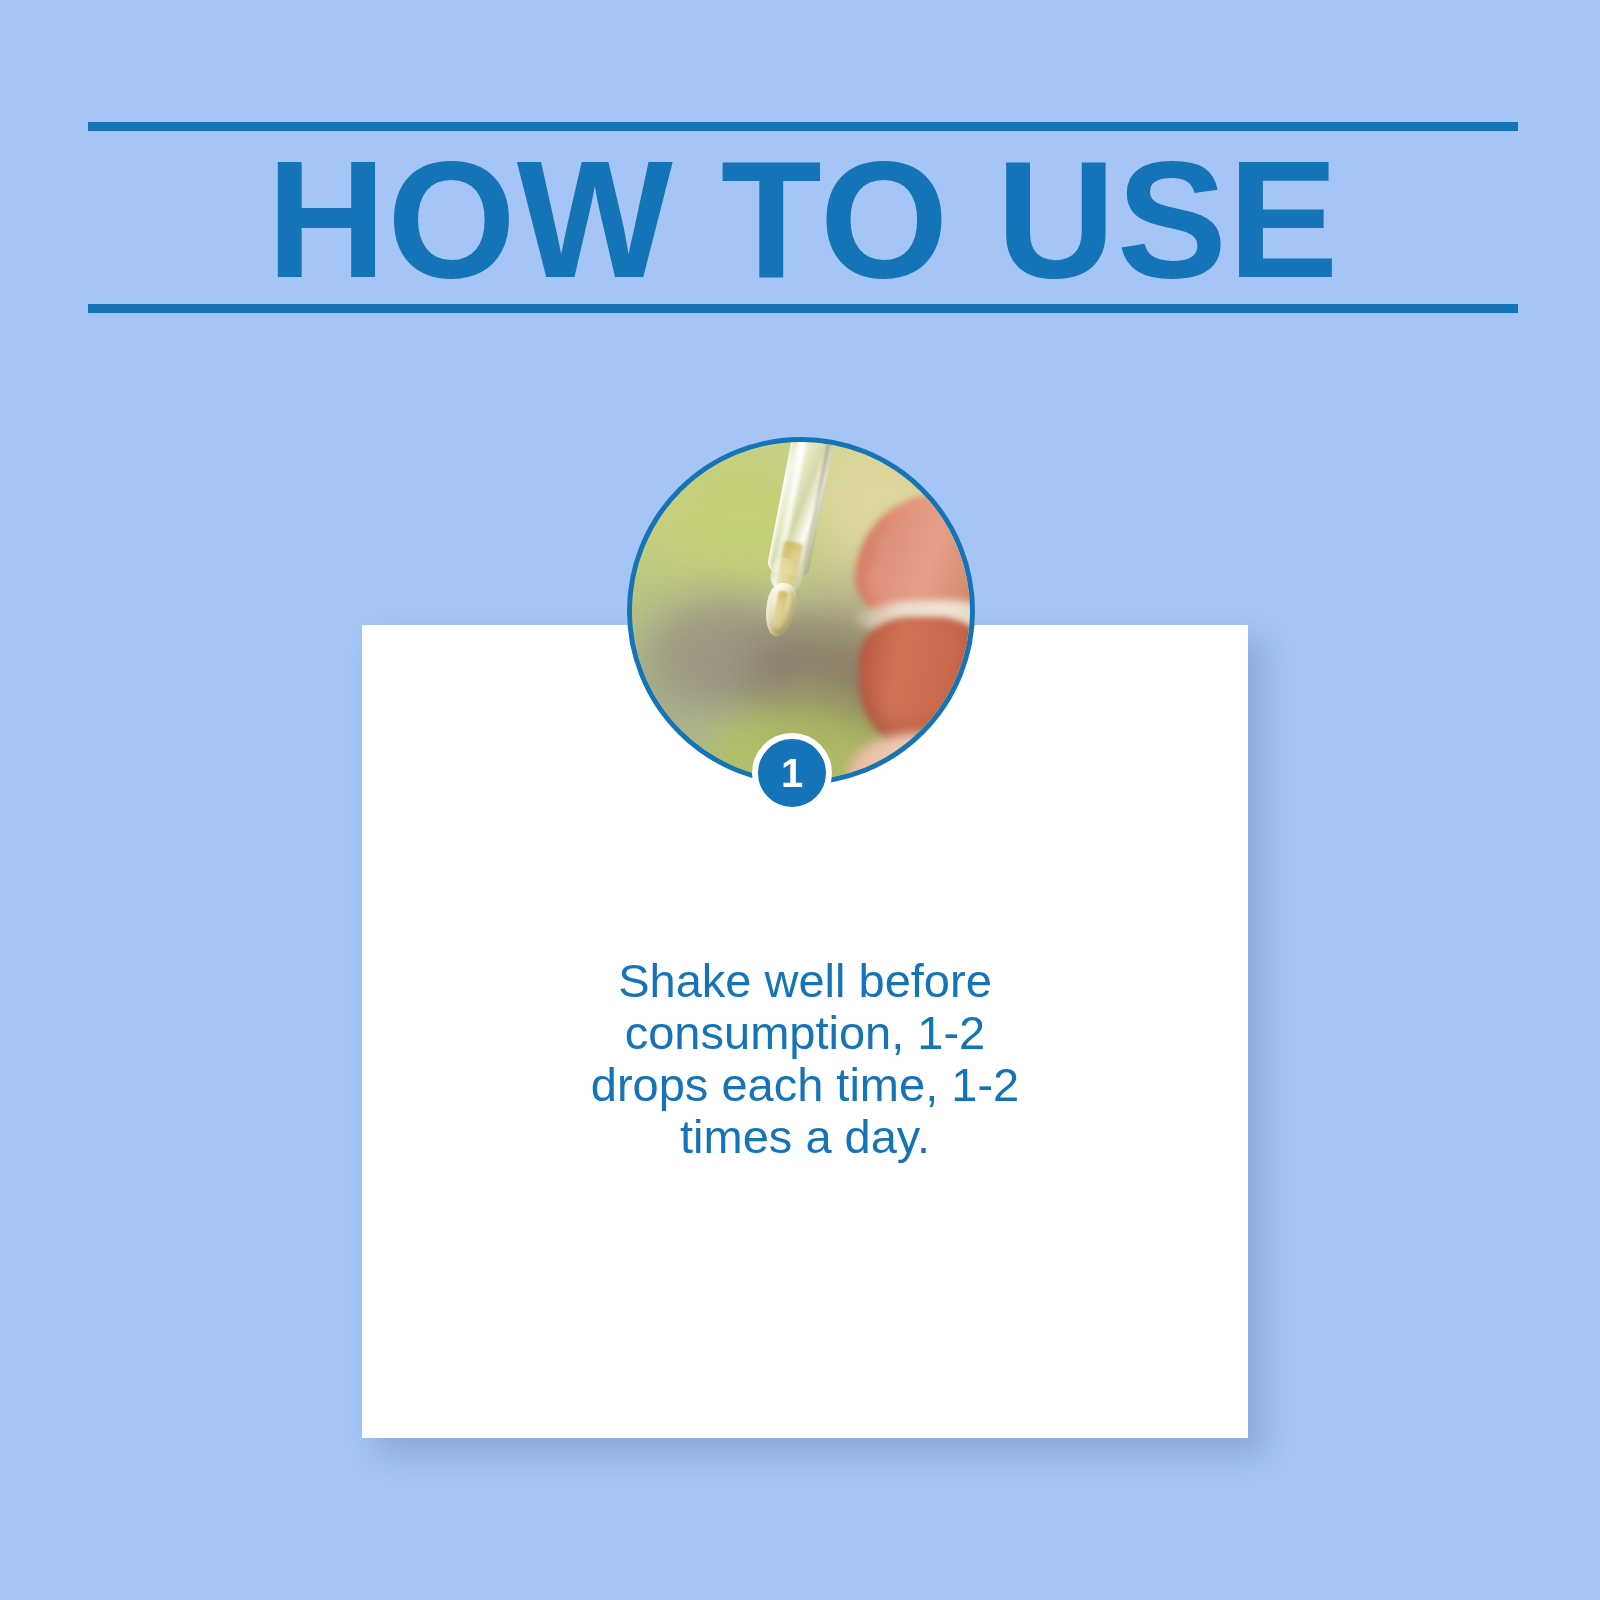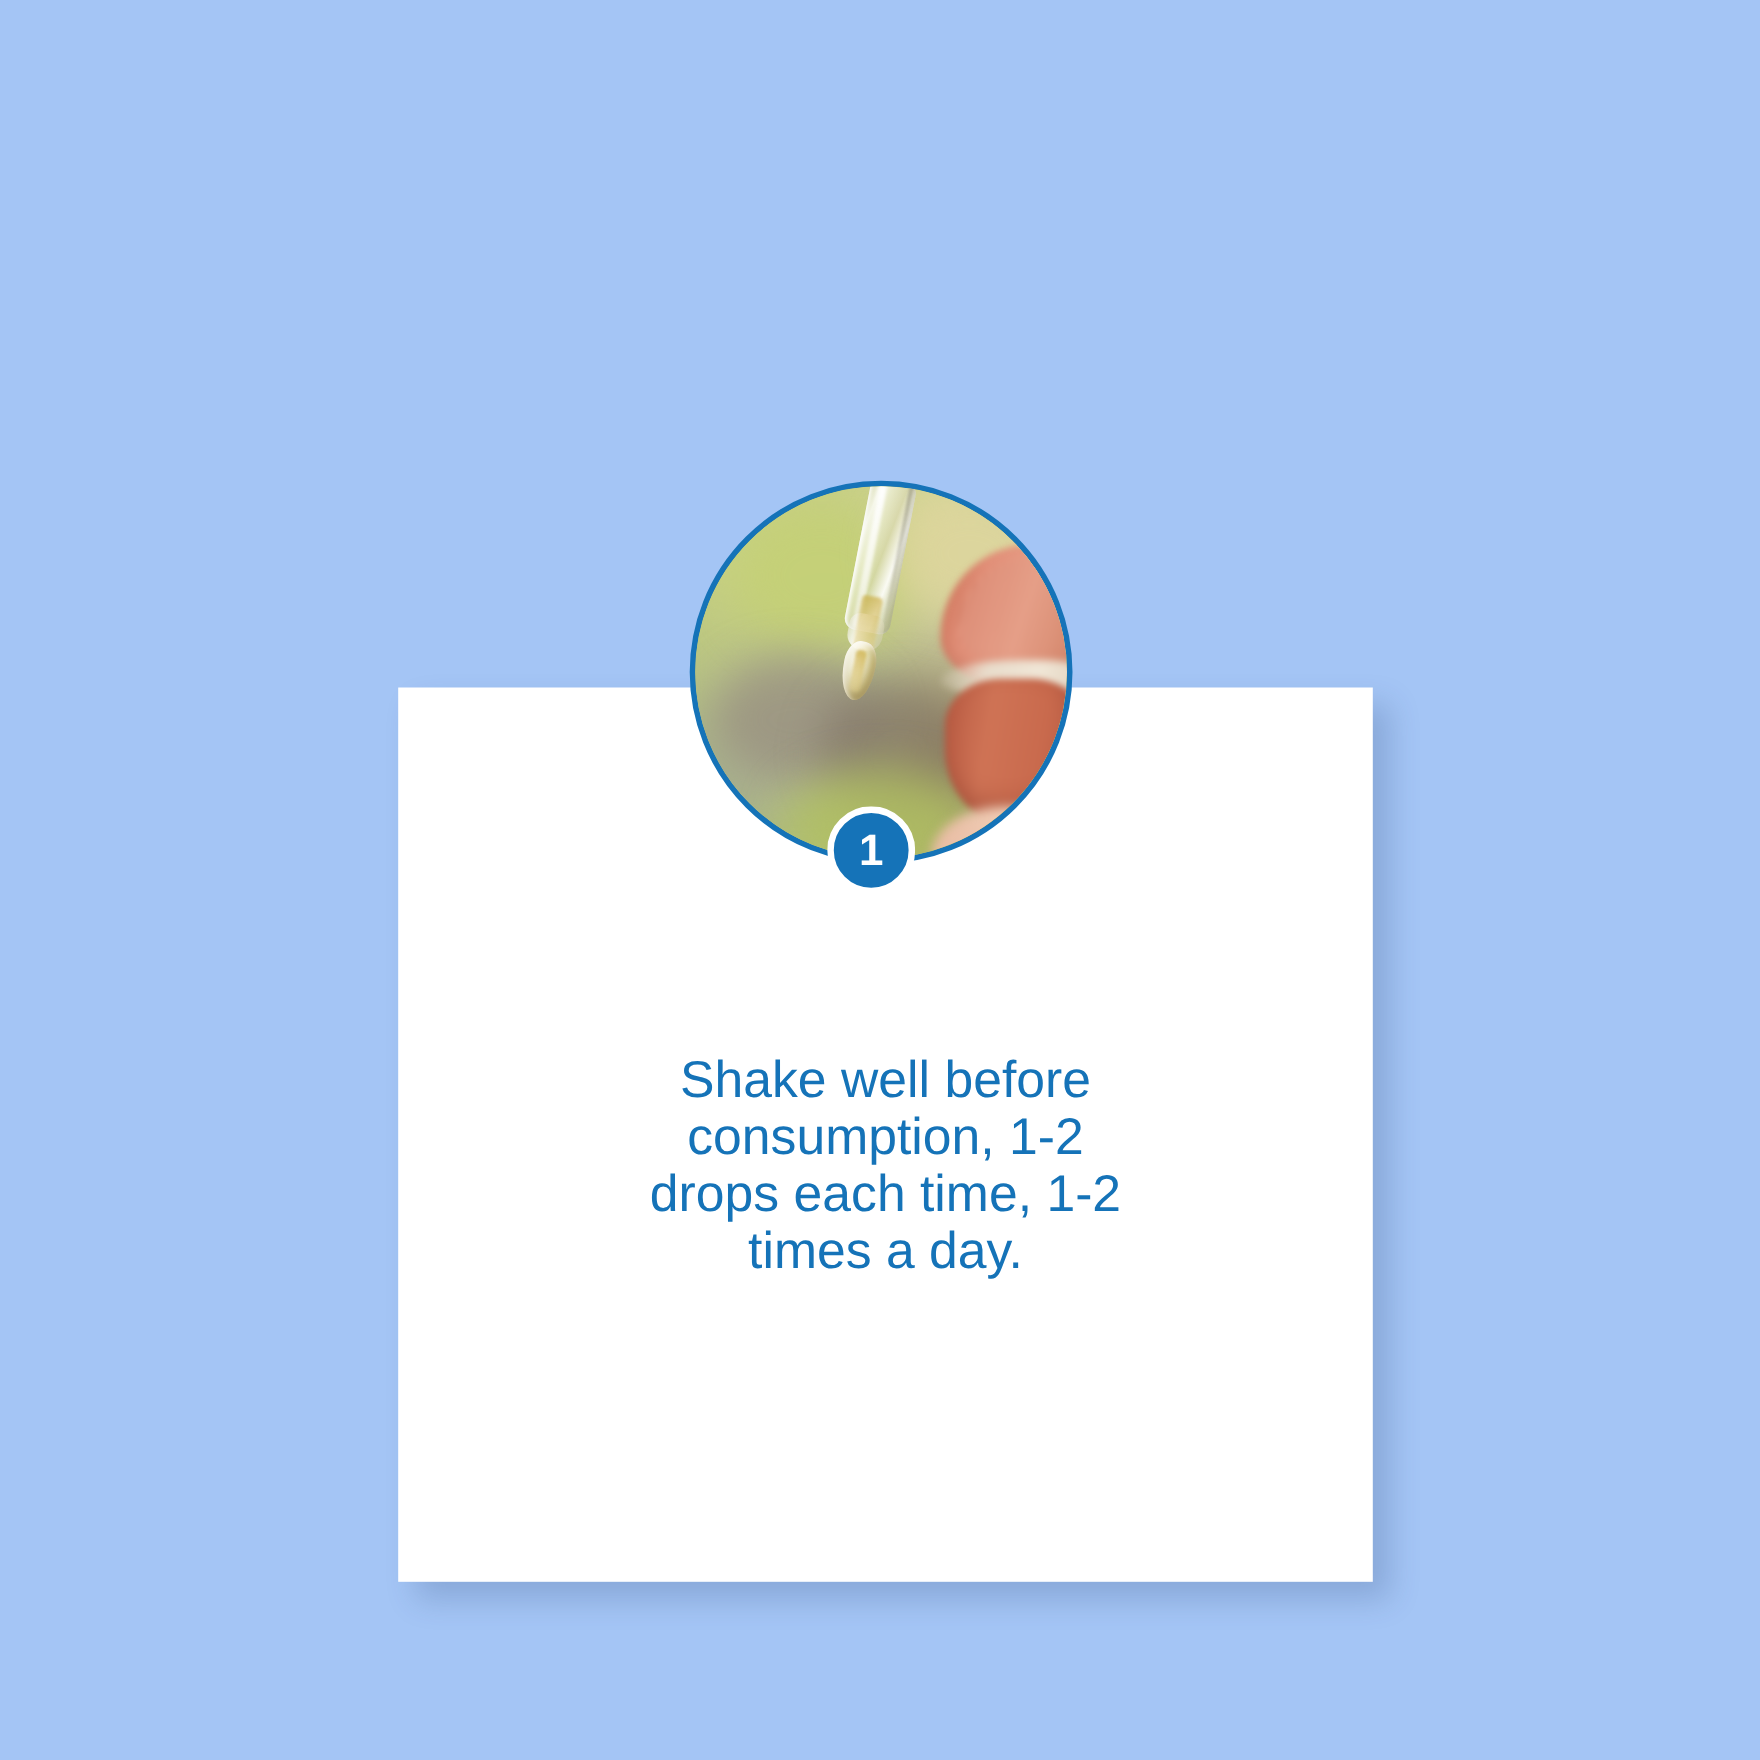--- a/index.html
+++ b/index.html
@@ -330,20 +330,25 @@
     font-size: 40px;
     line-height: 1;
     user-select: none;
   }
 </style>
 </head>
 <body>
 
 <div class="stage">
 
+  <div class="header">
+    <div class="rule rule-top"></div>
+    <div class="title">HOW TO USE</div>
+    <div class="rule rule-bottom"></div>
+  </div>
 
   <div class="card">
     <div class="card-text">Shake well before
 consumption, 1-2
 drops each time, 1-2
 times a day.</div>
   </div>
 
   <div class="photo-wrap">
     <div class="photo-circle">

